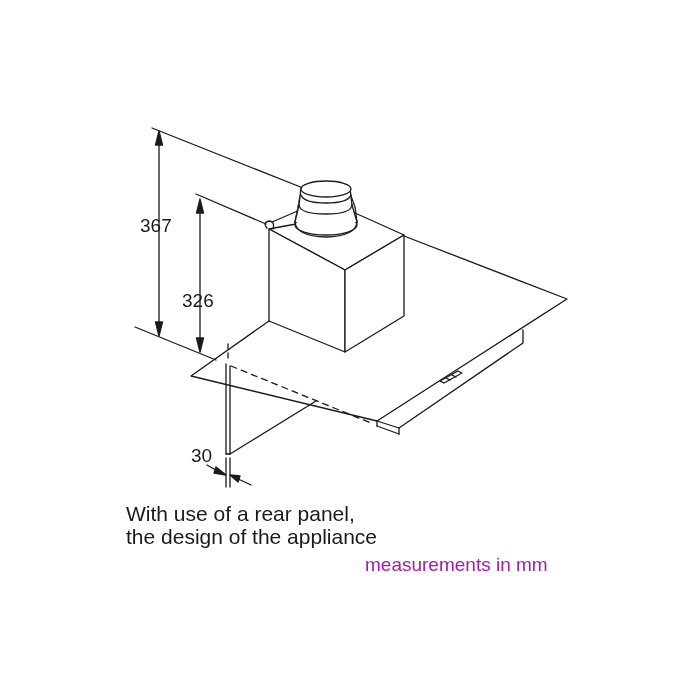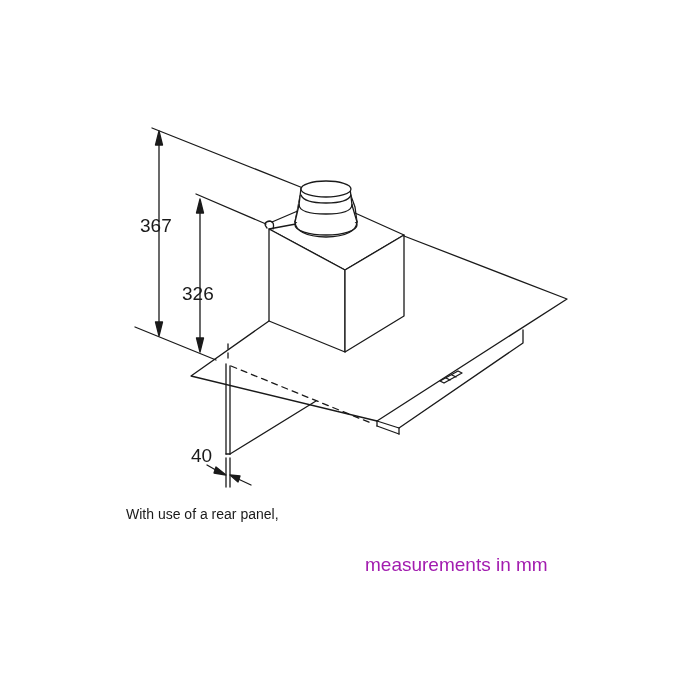--- a/index.html
+++ b/index.html
@@ -1,19 +1,19 @@
 <!DOCTYPE html>
 <html><head>
 <meta charset="utf-8">
 <style>
   html, body { margin: 0; padding: 0; background: #ffffff; }
   body { width: 700px; height: 700px; position: relative; overflow: hidden; font-family: "Liberation Sans", sans-serif; color: #1a1a1a; }
   svg.drawing { position: absolute; left: 0; top: 0; }
   .dim-label { position: absolute; font-size: 19px; line-height: 1; color: #1a1a1a; }
-  .note { position: absolute; left: 126px; top: 503px; font-size: 14px; line-height: 22.5px; color: #1a1a1a; }
+  .note { position: absolute; left: 126px; top: 503px; font-size: 21px; line-height: 22.5px; color: #1a1a1a; }
   .note div { white-space: nowrap; }
   .units { position: absolute; left: 365px; top: 555px; font-size: 19px; line-height: 1; white-space: nowrap; color: #a21caf; }
 </style>
 </head>
 <body>
 
 <svg class="drawing" width="700" height="700" viewBox="0 0 700 700" xmlns="http://www.w3.org/2000/svg">
   <g fill="none" stroke="#1a1a1a" stroke-width="1.3" stroke-linejoin="round" stroke-linecap="round">
 
     <g>
@@ -91,20 +91,21 @@
       <line x1="230" y1="458" x2="230" y2="487"></line>
       <line x1="207" y1="465" x2="221" y2="473"></line>
       <polygon points="226,475 216,467 214,473" fill="#1a1a1a"></polygon>
       <line x1="236" y1="478" x2="251" y2="485"></line>
       <polygon points="230,475 240,476 238,482" fill="#1a1a1a"></polygon>
     </g>
   </g>
 </svg>
 
 <div class="dim-label" style="left:140px; top:216px;">367</div>
-<div class="dim-label" style="left:182px; top:284px;">326</div>
-<div class="dim-label" style="left:191px; top:446px;">40</div>
+<div class="dim-label" style="left:182px; top:291px;">326</div>
+<div class="dim-label" style="left:191px; top:446px;">30</div>
 
 <div class="note">
   <div>With use of a rear panel,</div>
+  <div>the design of the appliance</div>
 </div>
 
 <div class="units">measurements in mm</div>
 
 </body></html>

